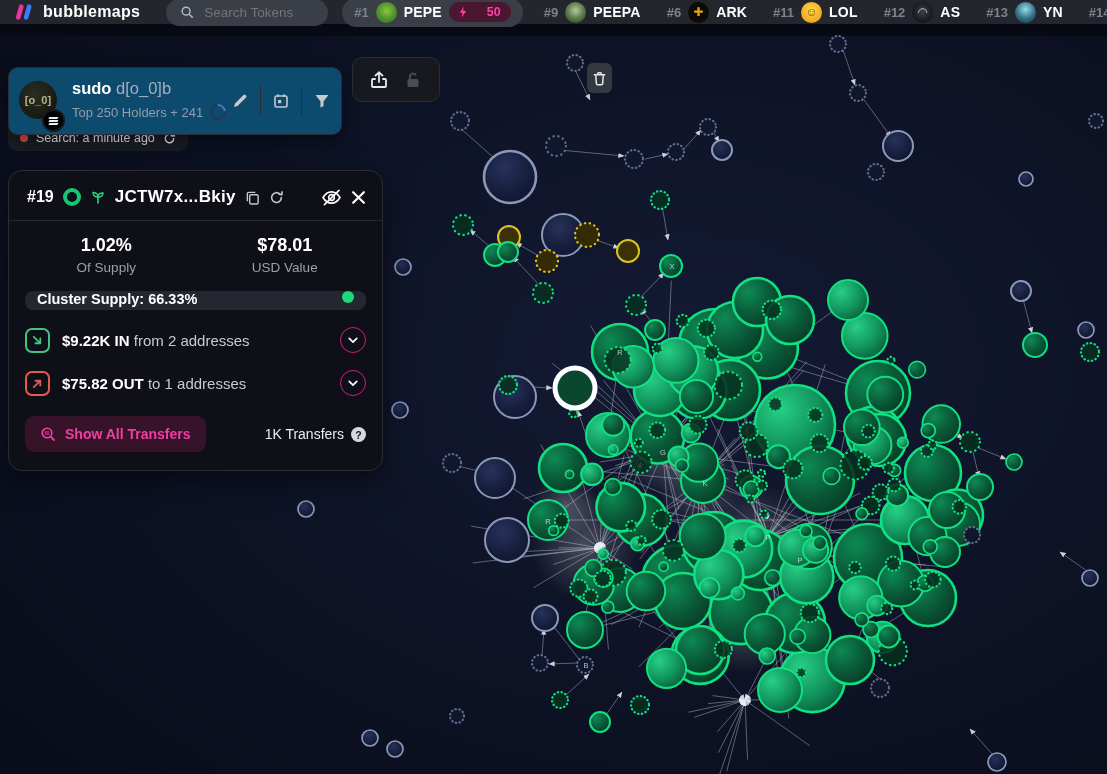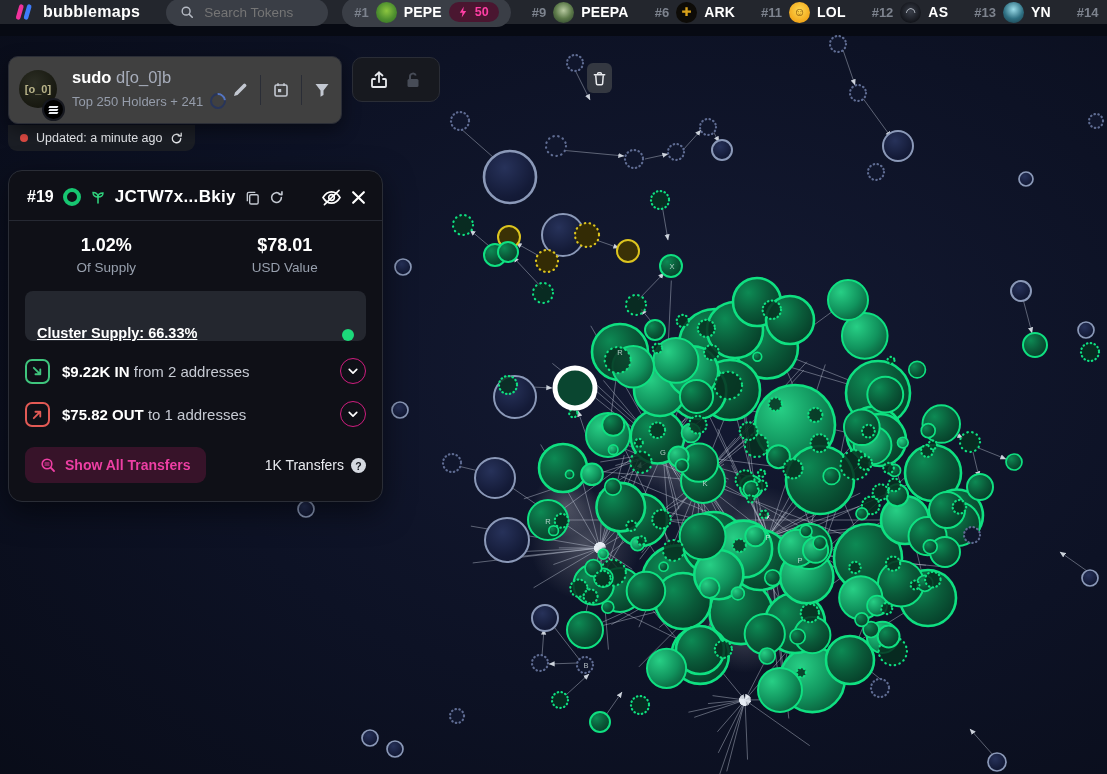--- a/index.html
+++ b/index.html
@@ -14,29 +14,29 @@
           height:27px;padding:0 14px;color:#b6bbc4;}
   .search svg{width:14px;height:14px;flex:none;}
   .search input{background:transparent;border:none;outline:none;color:#b6bbc4;font:13.5px "Liberation Sans",sans-serif;width:108px;}
   .tokens{display:flex;align-items:center;margin-left:14px;flex:1;overflow:hidden;white-space:nowrap;}
   .tok{display:flex;align-items:center;gap:7px;padding:0 13px;color:#fff;flex:none;}
   .tok .rank{color:#7d838e;font-weight:700;font-size:13px;}
   .tok .av{width:21px;height:21px;border-radius:50%;display:flex;align-items:center;justify-content:center;
            font-size:12px;line-height:1;flex:none;}
   .tok .nm{font-weight:800;font-size:14px;letter-spacing:.2px;}
   .tok-active{background:#3a3e46;border-radius:16px;height:29px;padding:0 12px;margin-right:8px;}
-  .boost{display:flex;align-items:center;gap:8px;background:#4a1630;color:#ff3fa5;border-radius:11px;
+  .boost{display:flex;align-items:center;gap:20px;background:#4a1630;color:#ff3fa5;border-radius:11px;
          height:20px;padding:0 10px;font-size:12.5px;font-weight:800;}
   .boost svg{width:8px;height:12px;fill:#ff3fa5;}
   
   .mapbg{position:absolute;inset:36px 0 0 0;z-index:1;
          background:radial-gradient(1000px 680px at 62% 44%, #141a33 0%, #0d1225 50%, #080b16 100%);}
   #map{position:absolute;top:0;left:0;z-index:2;}
   
-  .token-card{position:absolute;left:8px;top:56px;width:332px;height:66px;background:#404040;
+  .token-card{position:absolute;left:8px;top:67px;width:332px;height:66px;background:#0c4a6e;
               border:1px solid #2a2d36;border-radius:10px;z-index:20;box-shadow:0 6px 18px rgba(0,0,0,.45);}
   .tc-avatar{position:absolute;left:10px;top:13px;width:38px;height:38px;border-radius:50%;
              background:radial-gradient(circle at 40% 35%, #2c2e24, #16170f 75%);
              color:#b9b489;font-size:11px;font-weight:700;display:flex;align-items:center;justify-content:center;}
   .tc-sol{position:absolute;left:33px;top:41px;width:19px;height:19px;border-radius:50%;background:#000;
           border:2px solid #16181f;display:flex;flex-direction:column;align-items:center;justify-content:center;gap:1.5px;}
   .tc-sol i{display:block;width:9px;height:1.6px;background:#eceff3;transform:skewX(-28deg);}
   .tc-title{position:absolute;left:63px;top:11px;font-size:16.5px;color:#fff;}
   .tc-title b{font-weight:800;}
   .tc-title span{color:#a7adbb;font-weight:400;}
@@ -68,22 +68,22 @@
   .wc-rank{font-weight:800;font-size:16px;}
   .donut{width:18px;height:18px;border-radius:50%;border:4.5px solid #17c671;box-sizing:border-box;}
   .wc-addr{font-weight:800;font-size:17px;letter-spacing:.3px;}
   .wc-ic{color:#c3c8d1;display:flex;}
   .wc-spacer{flex:1;}
   .wc-divider{height:1px;background:#262933;}
   .wc-stats{display:flex;padding:14px 8px 4px;}
   .wc-stat{flex:1;text-align:center;}
   .wc-stat .v{font-size:18px;font-weight:800;color:#fff;}
   .wc-stat .l{font-size:13.5px;color:#98a0ae;margin-top:4px;}
-  .wc-cluster{margin:12px 16px 0;background:#24272f;border-radius:8px;height:50px;display:flex;align-items:flex-end;
-              padding:0 12px;color:#fff;font-weight:800;font-size:14.5px;text-decoration:underline;}
+  .wc-cluster{margin:12px 16px 0;background:#24272f;border-radius:8px;height:19px;display:flex;align-items:flex-start;
+              padding:0 12px;color:#fff;font-weight:800;font-size:14.5px;}
   .dot-green{margin-left:auto;width:12px;height:12px;border-radius:50%;background:#1cd97a;}
   .wc-row{display:flex;align-items:center;gap:12px;padding:0 16px;margin-top:17px;color:#fff;font-size:15px;}
   .fl-ic{width:25px;height:25px;border-radius:7px;border:2px solid;display:flex;align-items:center;
          justify-content:center;box-sizing:border-box;flex:none;}
   .fl-ic svg{width:13px;height:13px;}
   .fl-in{border-color:#3fc57d;color:#3fc57d;}
   .fl-out{border-color:#e25a55;color:#e25a55;}
   .wc-row b{font-weight:800;margin-top:44px;}
   .wc-row .rest{color:#c6cad3;}
   .chev{margin-left:auto;width:24px;height:24px;border-radius:50%;border:1.5px solid #cf1d7e;display:flex;
@@ -672,21 +672,21 @@
       <span class="wc-ic">
         <svg viewBox="0 0 16 16">
           <path d="M1.5 2 h13 L9.5 8.5 V13 l-3 1.8 V8.5 Z" fill="currentColor"></path>
         </svg>
       </span>
     </div>
   </div>
 
   <div class="updated">
     <span class="dot-red"></span>
-    <span>Updated: a minute ago</span>
+    <span>Search: a minute ago</span>
     <svg viewBox="0 0 16 16">
       <path d="M13.2 8 a5.2 5.2 0 1 1 -1.6 -3.7" fill="none" stroke="currentColor" stroke-width="1.7" stroke-linecap="round"></path>
       <path d="M13.8 1.4 L13.8 5 L10.2 4.6" fill="none" stroke="currentColor" stroke-width="1.7" stroke-linecap="round" stroke-linejoin="round"></path>
     </svg>
   </div>
 
   <div class="sharelock">
     <svg viewBox="0 0 18 18">
       <path d="M9 1.5 V11" stroke="currentColor" stroke-width="1.8" stroke-linecap="round"></path>
       <path d="M5.5 4.5 L9 1.5 L12.5 4.5" fill="none" stroke="currentColor" stroke-width="1.8" stroke-linecap="round" stroke-linejoin="round"></path>

